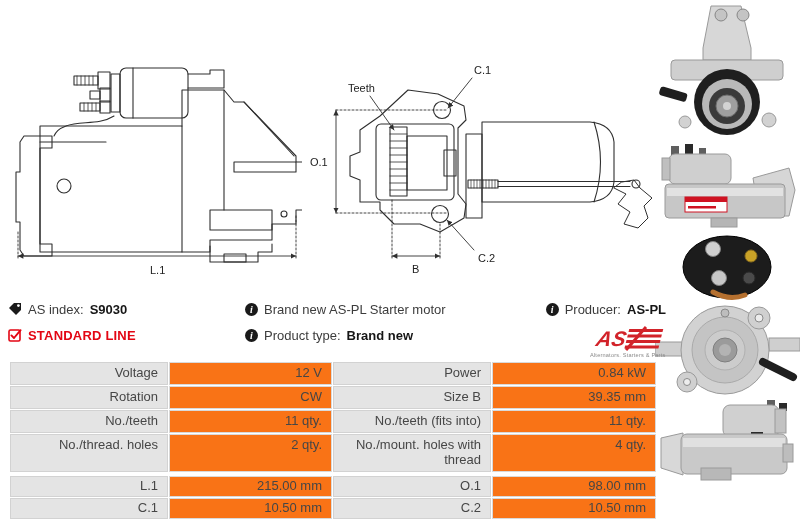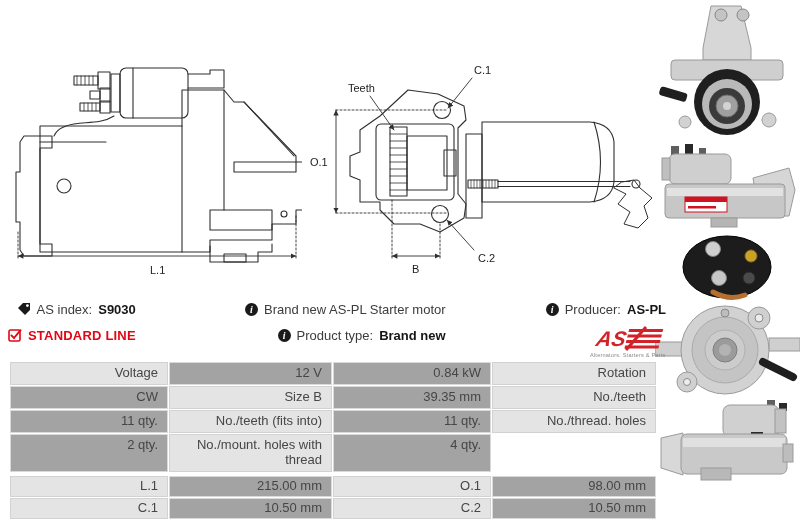--- a/index.html
+++ b/index.html
@@ -21,40 +21,40 @@
     display:flex; flex-direction:column; align-items:center; gap:2px;
   }
   .photo { display:block; }
 
   
   .info-strip { position:absolute; left:8px; top:300px; width:650px; height:58px; }
   .info-col { position:absolute; top:0; }
   .info-col-1 { left:0; }
   .info-col-2 { left:237px; }
   .info-col-3 { left:520px; width:138px; text-align:right; }
-  .info-line { display:flex; align-items:center; gap:6px; height:18px; margin-bottom:8px; font-size:13px; white-space:nowrap;justify-content:flex-end; }
+  .info-line { display:flex; align-items:center; gap:6px; height:18px; margin-bottom:8px; font-size:13px; white-space:nowrap; }
   .info-col-3 .info-line { justify-content:flex-end; }
   .b { font-weight:bold; color:#161616; }
   .red-line { color:#e30613; font-weight:bold; letter-spacing:.2px; }
   .info-icon {
     width:13px; height:13px; border-radius:50%; background:#1a1a1a; color:#fff;
     font-family:"Liberation Serif", serif; font-style:italic; font-weight:bold;
     font-size:10px; line-height:13px; text-align:center; flex:0 0 13px;
   }
   .logo-wrap { display:flex; justify-content:flex-end; margin-top:2px; }
 
   
   .spec-table { position:absolute; left:10px; top:362px; width:646px; }
   .spec-grid { display:grid; grid-template-columns:158px 163px 158px 164px; gap:1px; }
   .sec-a { grid-template-rows:23px 23px 23px 38px; }
   .sec-b { grid-template-rows:21px 21px; margin-top:4px; }
   .cell {
     display:flex; align-items:center; justify-content:flex-end;
     padding:0 9px; font-size:13px; color:#464646;
-    border:1px solid #d9d9d9; background:#a3a3a3; text-align:right; line-height:1.15;
+    border:1px solid #d9d9d9; background:#f97316; text-align:right; line-height:1.15;
   }
   .cell.lbl { background:#e4e4e4; border-color:#d2d2d2; }
   .cell.tall { align-items:flex-start; padding-top:3px; }
 </style>
 </head>
 <body>
 
 <div class="page">
 
   <svg id="side-view" class="drawing" width="292" height="218" viewBox="0 0 292 218">
@@ -281,20 +281,21 @@
           <text x="16" y="30.5" font-size="5.6" fill="#8a8a8a" letter-spacing="0.2">Alternators. Starters &amp; Parts</text>
         </svg>
       </div>
     </div>
   </div>
 
   <div class="spec-table">
     <div class="spec-grid sec-a">
       <div class="cell lbl">Voltage</div>
       <div class="cell">12 V</div>
+      <div class="cell lbl">Power</div>
       <div class="cell">0.84 kW</div>
 
       <div class="cell lbl">Rotation</div>
       <div class="cell">CW</div>
       <div class="cell lbl">Size B</div>
       <div class="cell">39.35 mm</div>
 
       <div class="cell lbl">No./teeth</div>
       <div class="cell">11 qty.</div>
       <div class="cell lbl">No./teeth (fits into)</div>

